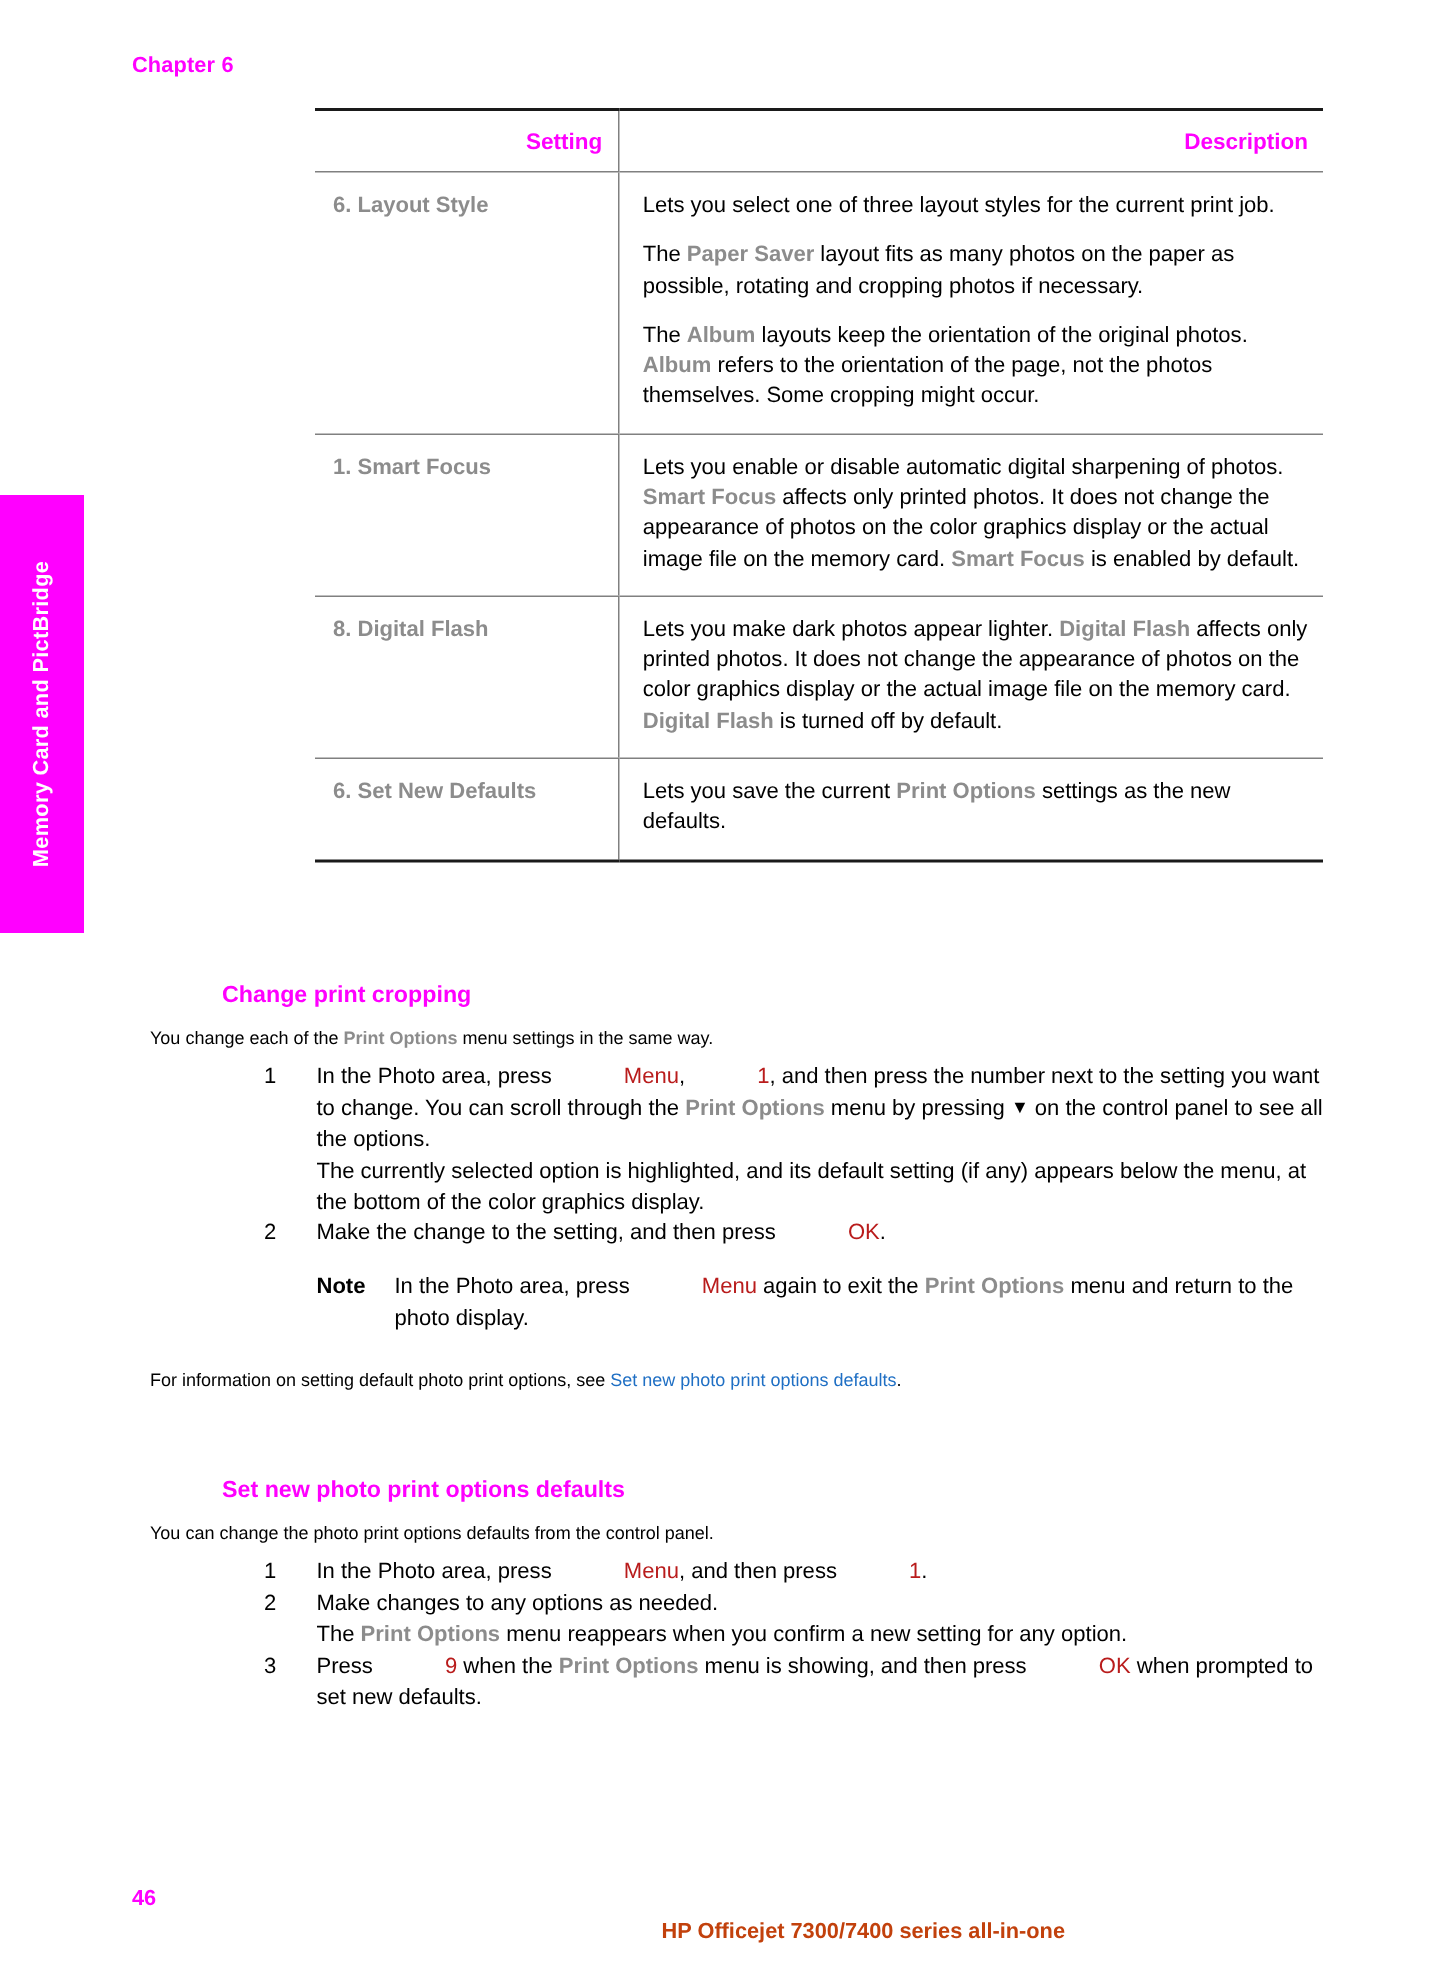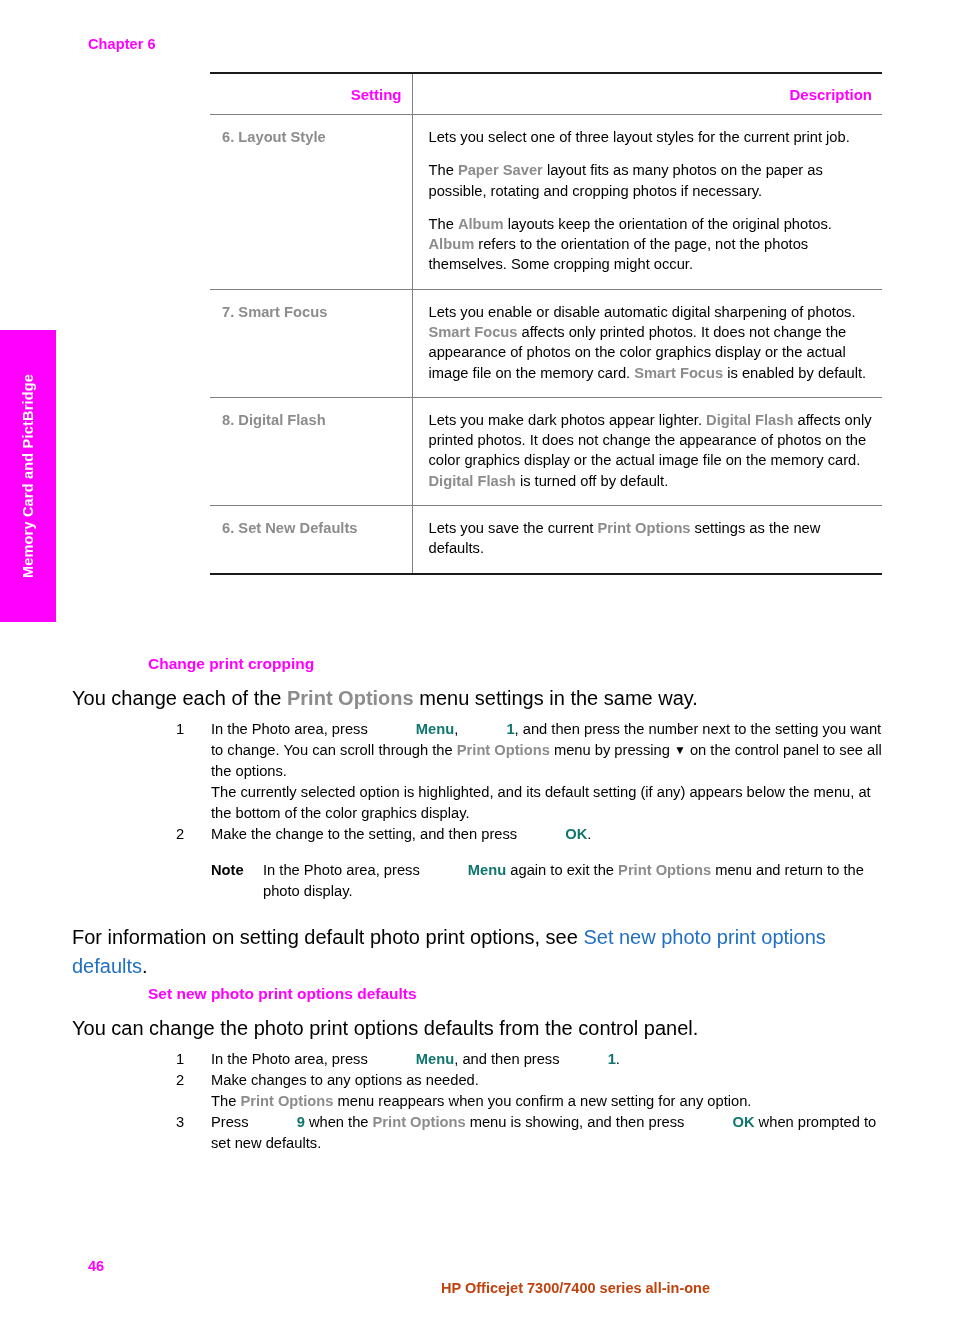--- a/index.html
+++ b/index.html
@@ -93,37 +93,37 @@
     border-left: 1px solid #808080;
     padding-left: 16px;
     padding-right: 4px;
     color: #000000;
   }
   .settings-table tbody td.cell-desc p { margin: 0 0 13px 0; }
   .settings-table tbody td.cell-desc p:last-child { margin-bottom: 0; }
 
   
   .ui-term { color: #8c8c8c; font-weight: bold; }
-  .key     { color: #0f766e; font-weight: bold; padding-left: 44px; }
+  .key     { color: #b91c1c; font-weight: normal; padding-left: 44px; }
   .xref    { color: #1f6fc4; }
 
   
   .section { position: absolute; width: 954px; }
   .sect-head {
     font-size: 15.5px;
     font-weight: bold;
     color: #ff00ff;
     margin: 0 0 11px 0;
     padding-left: 148px;
   }
   .para {
-    font-size: 20px;
+    font-size: 12px;
     line-height: 1.42;
     margin: 0;
-    padding-left: 72px;
+    padding-left: 100px;
     padding-right: 72px;
   }
 
   
   .steps {
     margin: 7px 0 0 0;
     padding: 0;
     list-style: none;
   }
   .steps li {
@@ -209,21 +209,21 @@
   <tbody id="table-body">
       <tr>
         <td class="cell-setting">6. Layout Style</td>
         <td class="cell-desc">
           <p><span>Lets you select one of three layout styles for the current print job.</span></p>
           <p><span>The </span><span class="ui-term">Paper Saver</span><span> layout fits as many photos on the paper as possible, rotating and cropping photos if necessary.</span></p>
           <p><span>The </span><span class="ui-term">Album</span><span> layouts keep the orientation of the original photos. </span><span class="ui-term">Album</span><span> refers to the orientation of the page, not the photos themselves. Some cropping might occur.</span></p>
         </td>
       </tr>
       <tr>
-        <td class="cell-setting">7. Smart Focus</td>
+        <td class="cell-setting">1. Smart Focus</td>
         <td class="cell-desc">
           <p><span>Lets you enable or disable automatic digital sharpening of photos. </span><span class="ui-term">Smart Focus</span><span> affects only printed photos. It does not change the appearance of photos on the color graphics display or the actual image file on the memory card. </span><span class="ui-term">Smart Focus</span><span> is enabled by default.</span></p>
         </td>
       </tr>
       <tr>
         <td class="cell-setting">8. Digital Flash</td>
         <td class="cell-desc">
           <p><span>Lets you make dark photos appear lighter. </span><span class="ui-term">Digital Flash</span><span> affects only printed photos. It does not change the appearance of photos on the color graphics display or the actual image file on the memory card. </span><span class="ui-term">Digital Flash</span><span> is turned off by default.</span></p>
         </td>
       </tr>

